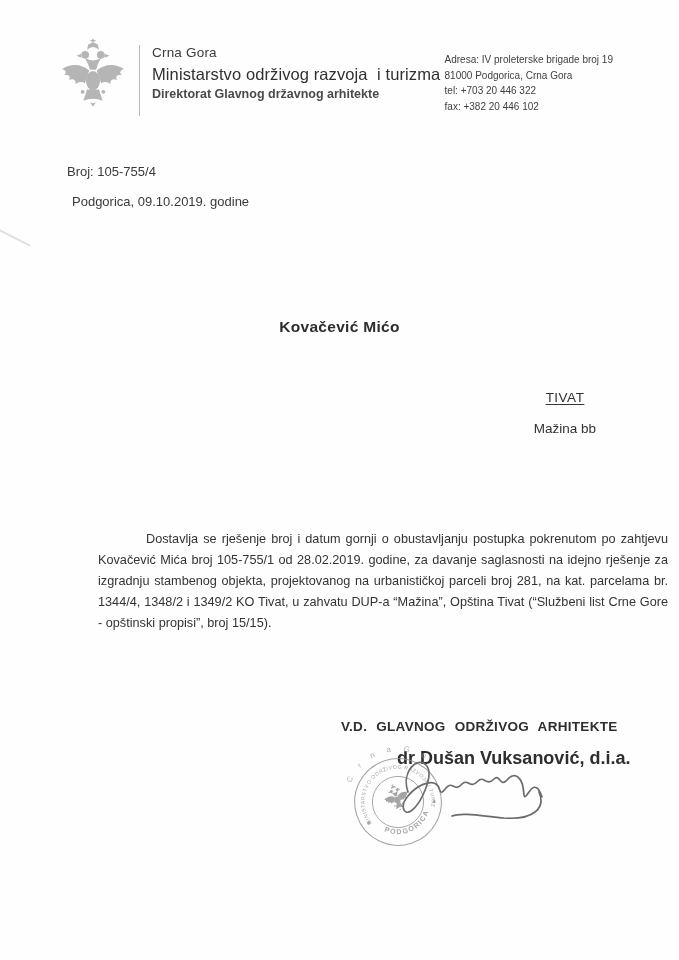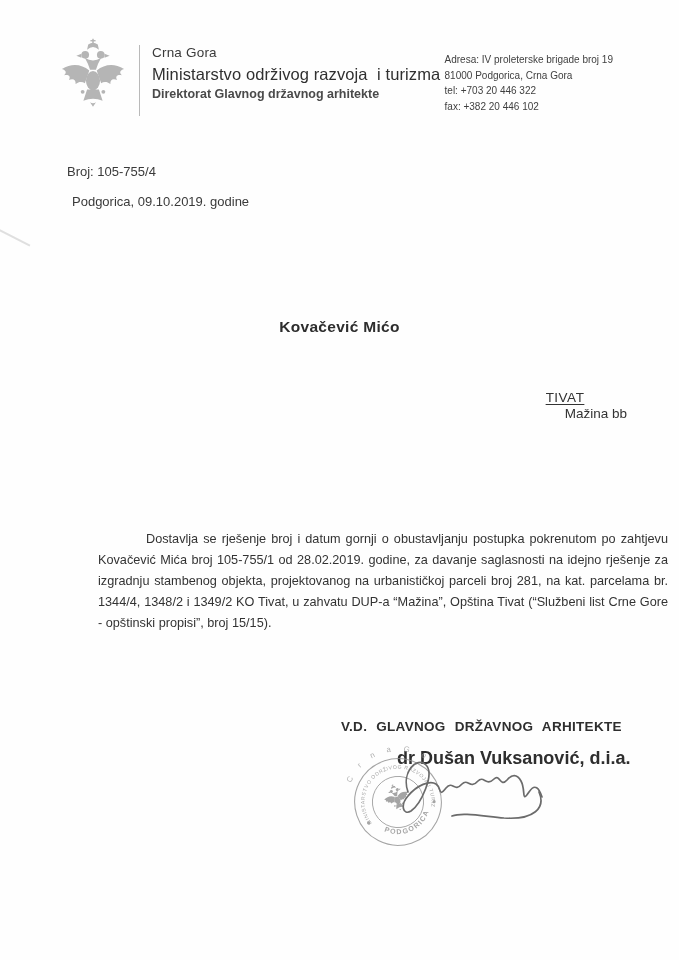--- a/index.html
+++ b/index.html
@@ -20,22 +20,22 @@
   .org-dept{font-size:12.5px;color:#4a4a4a;font-weight:bold;}
   .addr{position:absolute;right:66px;top:52px;text-align:left;font-size:10px;line-height:15.5px;color:#3f3f3f;}
   .addr .site{color:#8f8f8f;letter-spacing:.4px;}
   
   .meta-number{position:absolute;left:67px;top:164px;font-size:13px;color:#3a3a3a;}
   .meta-date{position:absolute;left:72px;top:194px;font-size:13px;color:#3a3a3a;}
   
   .recipient-name{position:absolute;left:0;top:305px;width:679px;text-align:center;
     font-size:15.5px;font-weight:bold;color:#2d2d2d;letter-spacing:.3px;margin-top:13px;}
   .recipient-address{position:absolute;left:503px;top:390px;width:124px;text-align:center;}
-  .recipient-city{font-size:13.5px;color:#333;text-decoration:underline;text-underline-offset:2px;margin-bottom:1px;letter-spacing:.5px;}
-  .recipient-street{font-size:13.5px;color:#333;text-align:right;}
+  .recipient-city{font-size:13.5px;color:#333;text-decoration:underline;text-underline-offset:2px;margin-bottom:16px;letter-spacing:.5px;}
+  .recipient-street{font-size:13.5px;color:#333;}
   
   .body-par{position:absolute;left:59px;top:516px;width:570px;
     font-size:12.7px;line-height:21px;text-align:justify;text-indent:48px;color:#333;margin-left:39px;}
   
   .sig-title{position:absolute;left:341px;top:719px;font-size:13.5px;font-weight:bold;
     color:#2e2e2e;word-spacing:5px;letter-spacing:.3px;}
   .sig-name{position:absolute;left:397px;top:748px;font-size:18px;font-weight:bold;color:#2e2e2e;}
   .stamp{position:absolute;left:336px;top:740px;width:124px;height:124px;opacity:.8;}
   .autograph{position:absolute;left:388px;top:750px;width:160px;height:88px;}
   
@@ -101,21 +101,21 @@
   <div class="artifact"></div>
 
   <div class="recipient-name">Kovačević Mićo</div>
   <div class="recipient-address">
     <div class="recipient-city">TIVAT</div>
     <div class="recipient-street">Mažina bb</div>
   </div>
 
   <p class="body-par">Dostavlja se rješenje broj i datum gornji o obustavljanju postupka pokrenutom po zahtjevu Kovačević Mića broj 105-755/1 od 28.02.2019. godine, za davanje saglasnosti na idejno rješenje za izgradnju stambenog objekta, projektovanog na urbanističkoj parceli broj 281, na kat. parcelama br. 1344/4, 1348/2 i 1349/2 KO Tivat, u zahvatu DUP-a “Mažina”, Opština Tivat (“Službeni list Crne Gore - opštinski propisi”, broj 15/15).</p>
 
-  <div class="sig-title">V.D. GLAVNOG DRŽAVNOG ARHITEKTE</div>
+  <div class="sig-title">V.D. GLAVNOG ODRŽIVOG ARHITEKTE</div>
   <div class="sig-name">dr Dušan Vuksanović, d.i.a.</div>
 
   <svg class="stamp" viewBox="-63 -63 126 126">
     <g transform="rotate(-18)" fill="none" stroke="#8f8f8f">
       <circle r="44" stroke-width="1.1"></circle>
       <circle r="26" stroke-width="0.9"></circle>
 
       <path id="arcOuterTop" d="M -42,-30 A 51.6 51.6 0 0 1 42,-30" stroke="none"></path>
       <path id="arcRing" d="M -31,14 A 34 34 0 1 1 31,14" stroke="none"></path>
       <path id="arcBottom" d="M -26,20 A 33 33 0 0 0 26,20" stroke="none"></path>

